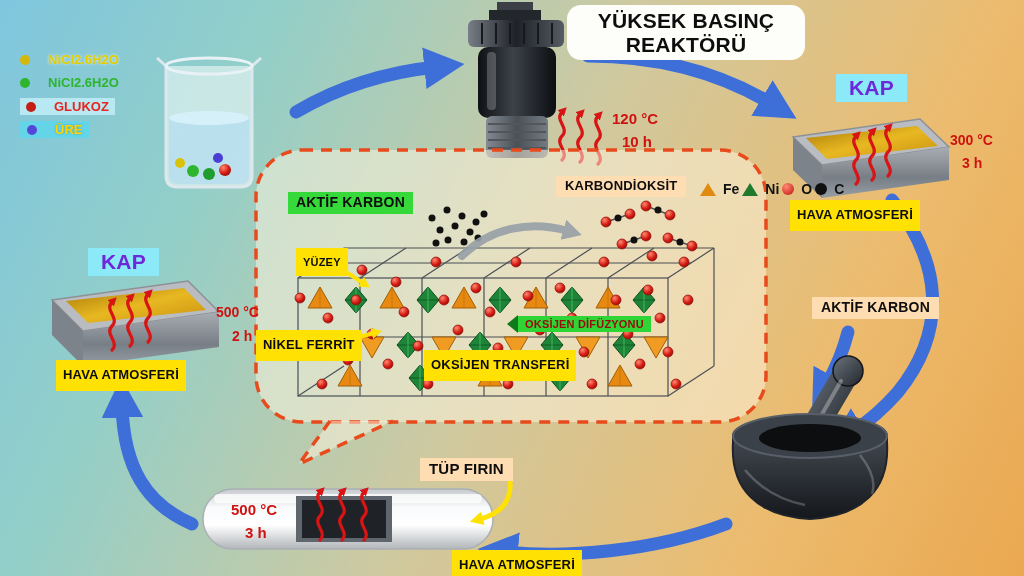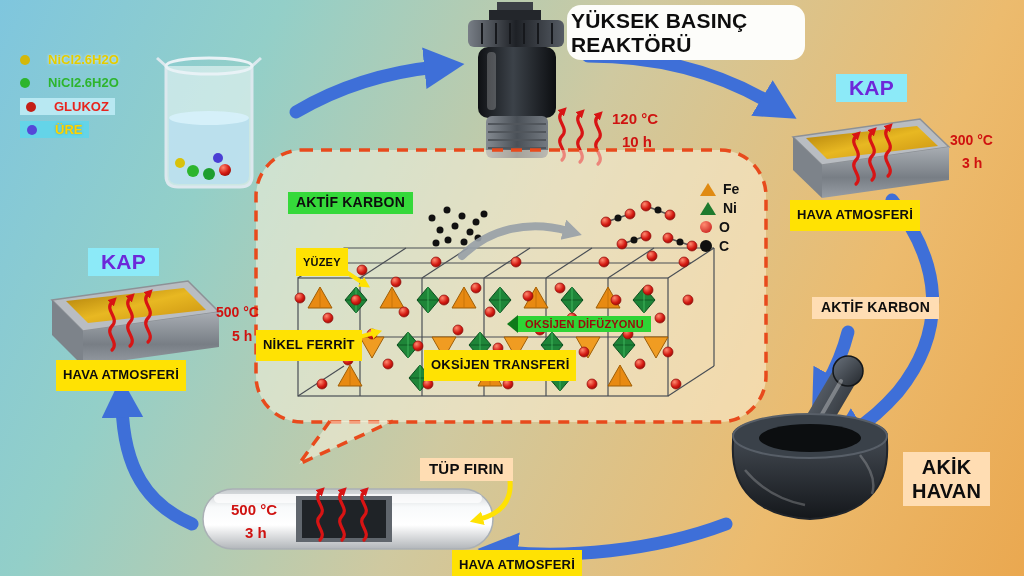--- a/index.html
+++ b/index.html
@@ -1,39 +1,39 @@
 <!DOCTYPE html>
 <html><head>
 <meta charset="utf-8">
 <style>
   *{margin:0;padding:0;box-sizing:border-box}
   html,body{width:1024px;height:576px;overflow:hidden}
   .stage{position:relative;width:1024px;height:576px;font-family:"Liberation Sans",sans-serif;
     background:linear-gradient(115deg,#7fc6de 0%,#93cfc8 22%,#cfc9a0 50%,#ecbb6e 78%,#eaa850 100%);}
   svg.layer{position:absolute;left:0;top:0;width:1024px;height:576px}
   .lbl{position:absolute;font-weight:700;line-height:1.12;white-space:nowrap;letter-spacing:.2px;color:#0d0d0d}
-  .title{left:567px;top:5px;width:238px;text-align:left;background:#fdfdfa;border-radius:14px;
+  .title{left:567px;top:5px;width:238px;text-align:center;background:#fdfdfa;border-radius:14px;
     padding:4px 4px;font-size:21px;font-weight:800}
   .hl-cyan{background:#8ceaf8;padding:2px 13px}
   .hl-yellow{background:#ffe203;padding:8px 7px}
   .hl-green{background:#35d93a;padding:3px 8px}
   .hl-peach{background:#ffddb3;padding:3px 9px}
   .kap{font-size:21px;color:#6d28d9;font-weight:800}
   .temp{position:absolute;color:#cf1210;font-weight:700;font-size:14px;white-space:nowrap}
   .chem{position:absolute;display:flex;align-items:center;gap:18px;font-size:13px;font-weight:700}
   .chem .dot{width:10px;height:10px;border-radius:50%;flex:0 0 auto}
   .chem-1{color:#e3cc00;text-shadow:0 0 3px rgba(255,255,255,.7)}
   .chem-2{color:#2db52d}
   .chem-3{color:#e8251e;background:#b8e8f2;padding:1px 6px}
   .chem-4{color:#ffd400;background:#64d4e8;padding:1px 7px;text-shadow:0 0 2px rgba(90,90,0,.4)}
   .havan{font-size:20px;text-align:center;line-height:1.2}
   .difuz{background:#2fd435;color:#9a0b0b;font-size:11px;padding:2px 7px;font-weight:800}
   .difuz::before{content:"";position:absolute;left:-11px;top:50%;transform:translateY(-50%);
     border-top:9px solid transparent;border-bottom:9px solid transparent;border-right:11px solid #0f7a1a}
-  .legend{position:absolute;left:700px;top:181px;display:flex;flex-direction:column;gap:3px;
+  .legend{position:absolute;left:700px;top:181px;display:flex;gap:3px;
     font-size:14px;font-weight:700;color:#111}
   .lrow{display:flex;align-items:center;gap:7px}
   .tri{width:0;height:0;border-left:8px solid transparent;border-right:8px solid transparent;
     border-bottom:13px solid #e08a12}
   .tri.ni{border-bottom-color:#1f7a2e}
   .cir{width:12px;height:12px;border-radius:50%}
   .cir.o{background:radial-gradient(circle at 35% 30%,#ff8a70,#c01010)}
   .cir.c{background:#101010}
 </style>
 </head>
@@ -378,36 +378,33 @@
 <div class="temp" style="left:612px;top:110px;font-size:15px">120 °C</div>
 <div class="temp" style="left:622px;top:133px;font-size:15px">10 h</div>
 
 <div class="lbl kap hl-cyan" style="left:836px;top:74px">KAP</div>
 <div class="temp" style="left:950px;top:132px">300 °C</div>
 <div class="temp" style="left:962px;top:155px">3 h</div>
 <div class="lbl hl-yellow" style="left:790px;top:200px;font-size:13px">HAVA ATMOSFERİ</div>
 
 <div class="lbl hl-peach" style="left:812px;top:297px;font-size:14px">AKTİF KARBON</div>
 
-<div class="lbl hl-peach havan" style="left:903px;top:452px">
-  <div>AKİK</div>
-  <div>HAVAN</div>
-</div>
 
 <div class="lbl kap hl-cyan" style="left:88px;top:248px">KAP</div>
 <div class="temp" style="left:216px;top:304px">500 °C</div>
-<div class="temp" style="left:232px;top:328px">5 h</div>
+<div class="temp" style="left:232px;top:328px">2 h</div>
 <div class="lbl hl-yellow" style="left:56px;top:360px;font-size:13px">HAVA ATMOSFERİ</div>
 
 <div class="lbl hl-peach" style="left:420px;top:458px;font-size:15px">TÜP FIRIN</div>
 <div class="temp" style="left:231px;top:501px;font-size:15px">500 °C</div>
 <div class="temp" style="left:245px;top:524px;font-size:15px">3 h</div>
 <div class="lbl hl-yellow" style="left:452px;top:550px;font-size:13px">HAVA ATMOSFERİ</div>
 
 <div class="lbl hl-green" style="left:288px;top:192px;font-size:14px">AKTİF KARBON</div>
+<div class="lbl hl-peach" style="left:556px;top:176px;font-size:13px">KARBONDİOKSİT</div>
 <div class="lbl hl-yellow" style="left:296px;top:248px;font-size:11px">YÜZEY</div>
 <div class="lbl hl-yellow" style="left:256px;top:330px;font-size:13px">NİKEL FERRİT</div>
 <div class="lbl hl-yellow" style="left:424px;top:350px;font-size:13px">OKSİJEN TRANSFERİ</div>
 <div class="lbl difuz" style="left:518px;top:316px">OKSİJEN DİFÜZYONU</div>
 
 <div class="legend">
   <div class="lrow">
     <span class="tri"></span>
     <span>Fe</span>
   </div>

